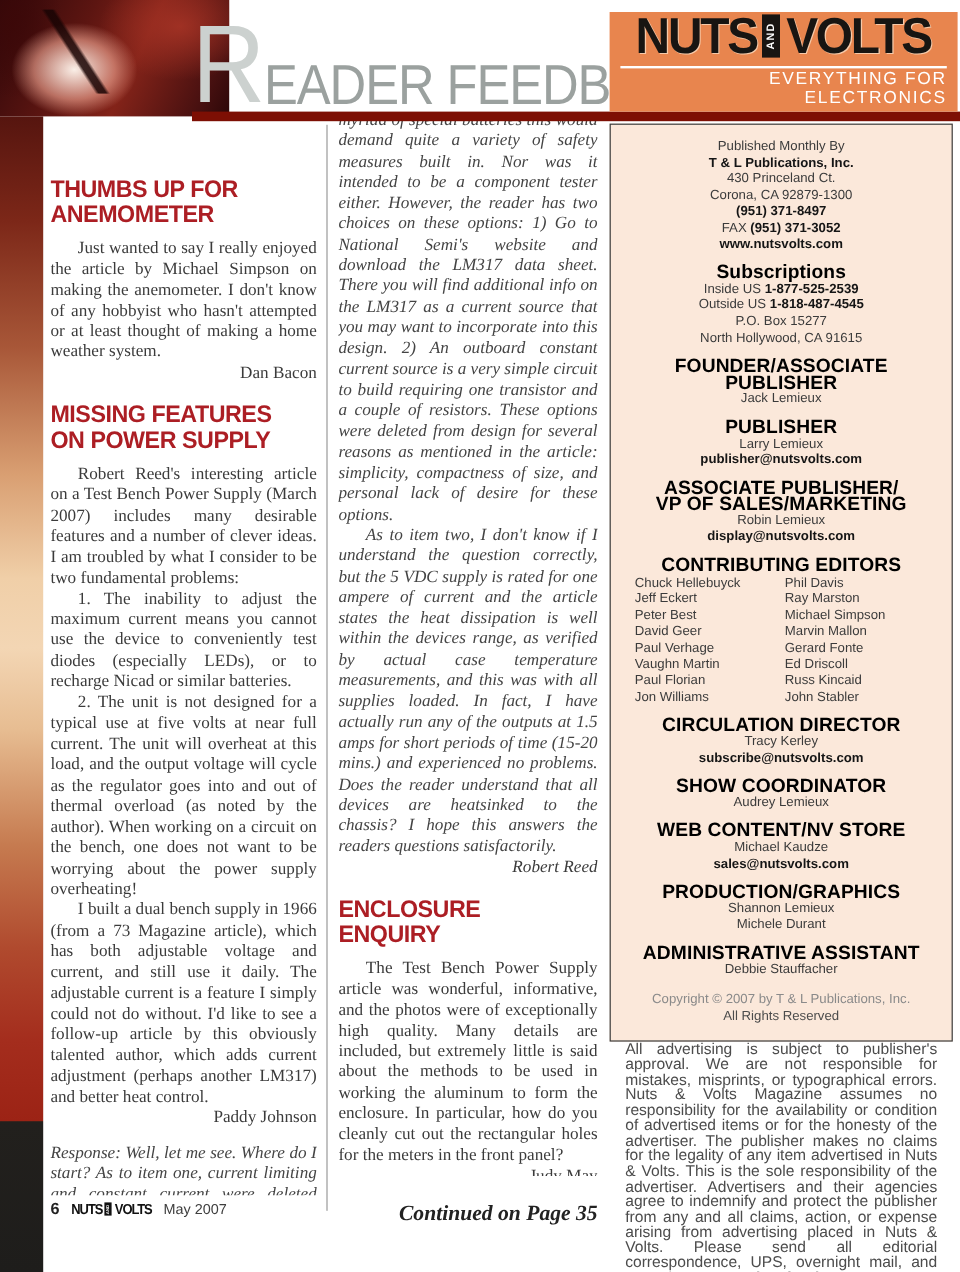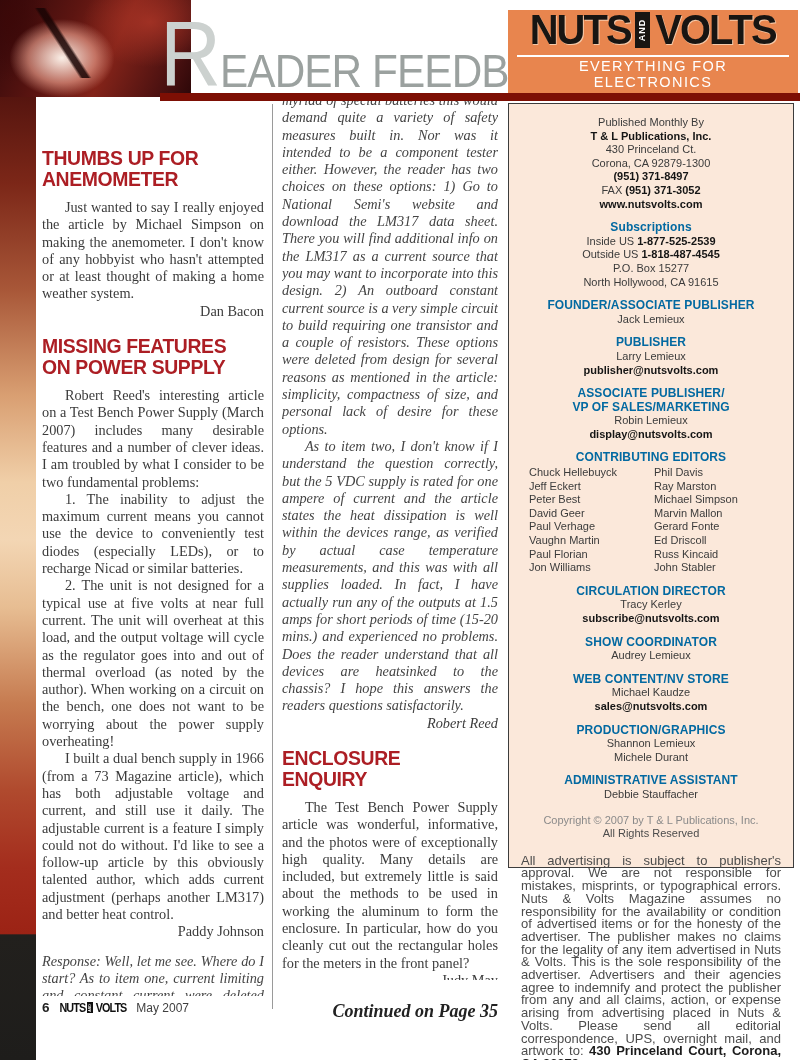--- a/index.html
+++ b/index.html
@@ -31,21 +31,21 @@
   .maroon-bar{position:absolute;left:160px;top:93px;width:640px;height:8px;background:#7d0f04;z-index:2;}
 
   
   .logo-box{position:absolute;left:508px;top:10px;width:290px;height:83px;background:#E8854E;
             z-index:4;display:flex;flex-direction:column;align-items:center;justify-content:flex-end;padding-bottom:3px;box-sizing:border-box;}
   .logo-row{display:flex;align-items:center;}
   .logo-word{font-size:42px;font-weight:bold;color:#181512;letter-spacing:-2px;
              transform:scaleX(.95);text-shadow:1px 1px 0 #f6c9a8;}
   .logo-and{width:15px;height:36px;background:#181512;margin:0 2px;display:flex;align-items:center;justify-content:center;}
   .logo-and span{display:block;transform:rotate(-90deg);color:#fff;font-size:9px;font-weight:bold;letter-spacing:1px;}
-  .logo-tagline{border-top:2px solid #fff;margin-top:1px;padding-top:1px;width:272px;text-align:center;
+  .logo-tagline{border-top:2px solid #fff;margin-top:1px;padding-top:1px;width:272px;text-align:right;
                 color:#fff;font-size:14.5px;letter-spacing:1.4px;}
 
   
   .col{position:absolute;font-family:"Liberation Serif",serif;color:#3b3b3b;
        font-size:14.3px;line-height:17.3px;text-align:justify;overflow:hidden;}
   .col1{left:42px;top:148px;width:222px;height:848px;}
   .col2{left:282px;top:92px;width:216px;height:888px;}
   .col-rule{position:absolute;left:272px;top:104px;width:1px;height:905px;background:#9a9a9a;}
 
   .heading{font-family:"Liberation Sans",sans-serif;font-weight:bold;color:#AC1E24;
@@ -58,21 +58,21 @@
   .gap{height:12px;}
   .sig{text-align:right;margin:0;}
   .sig.italic{font-style:italic;}
 
   
   .sidebar{position:absolute;left:508px;top:103px;width:286px;height:765px;box-sizing:border-box;
            background:#FBE8DA;border:1px solid #3c3c3c;padding:12px 10px 10px 10px;
            font-size:11px;line-height:13.6px;color:#3b3b3b;text-align:center;}
   .sb-block{margin-bottom:10px;}
   .sb-bold{font-weight:bold;color:#151515;}
-  .sb-head{font-weight:bold;color:#0369a1;font-size:12px;letter-spacing:.1px;}
+  .sb-head{font-weight:bold;color:#000000;font-size:16px;letter-spacing:.1px;}
   .sb-line{margin:0;}
   .editors{display:flex;text-align:left;padding:1px 4px 0 10px;justify-content:space-between;}
   .editors .ecol{width:50%;}
   .copyright{color:#8a8a8a;margin-top:12px;}
   .copyright .rights{color:#4c4c4c;}
   .legal{text-align:justify;font-size:13px;line-height:12.7px;color:#4c4c4c;margin-top:14px;padding:0 2px;}
   .legal b{color:#1c1c1c;}
 
   
   .footer-left{position:absolute;left:42px;top:1000px;display:flex;align-items:center;

